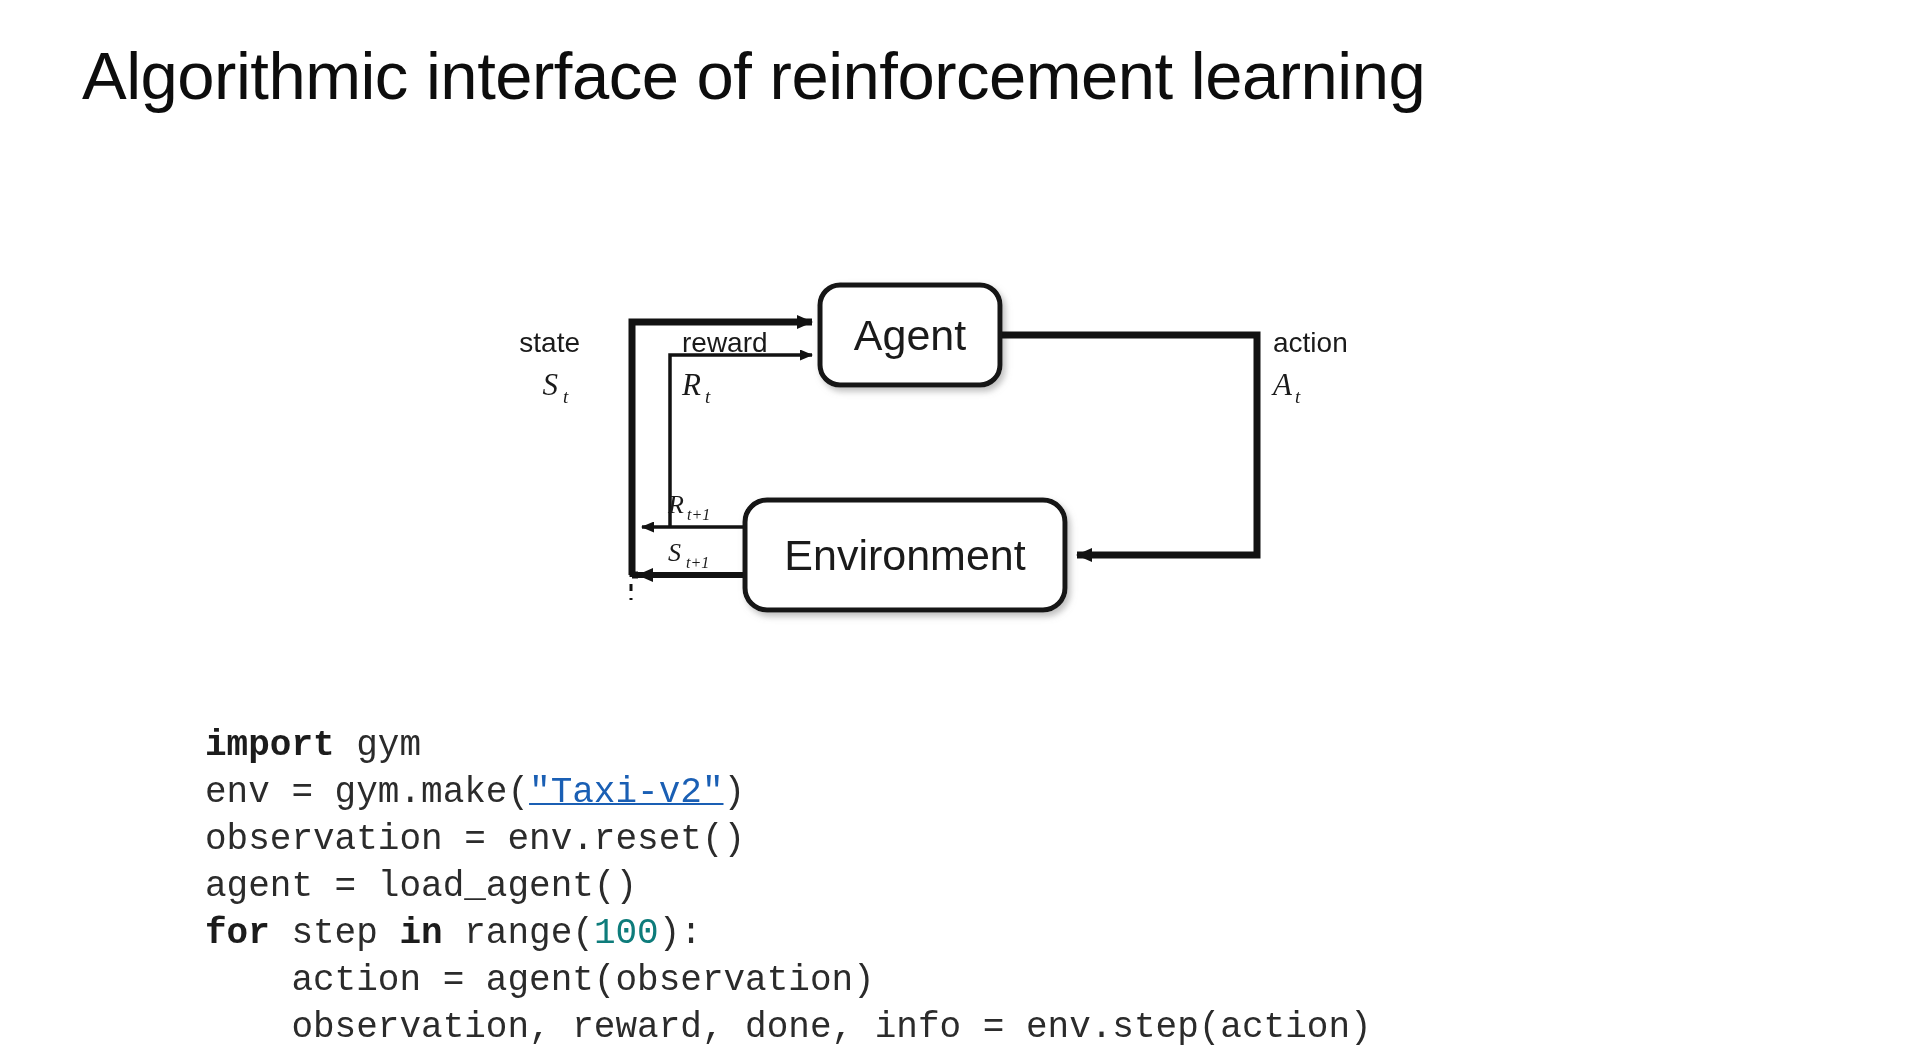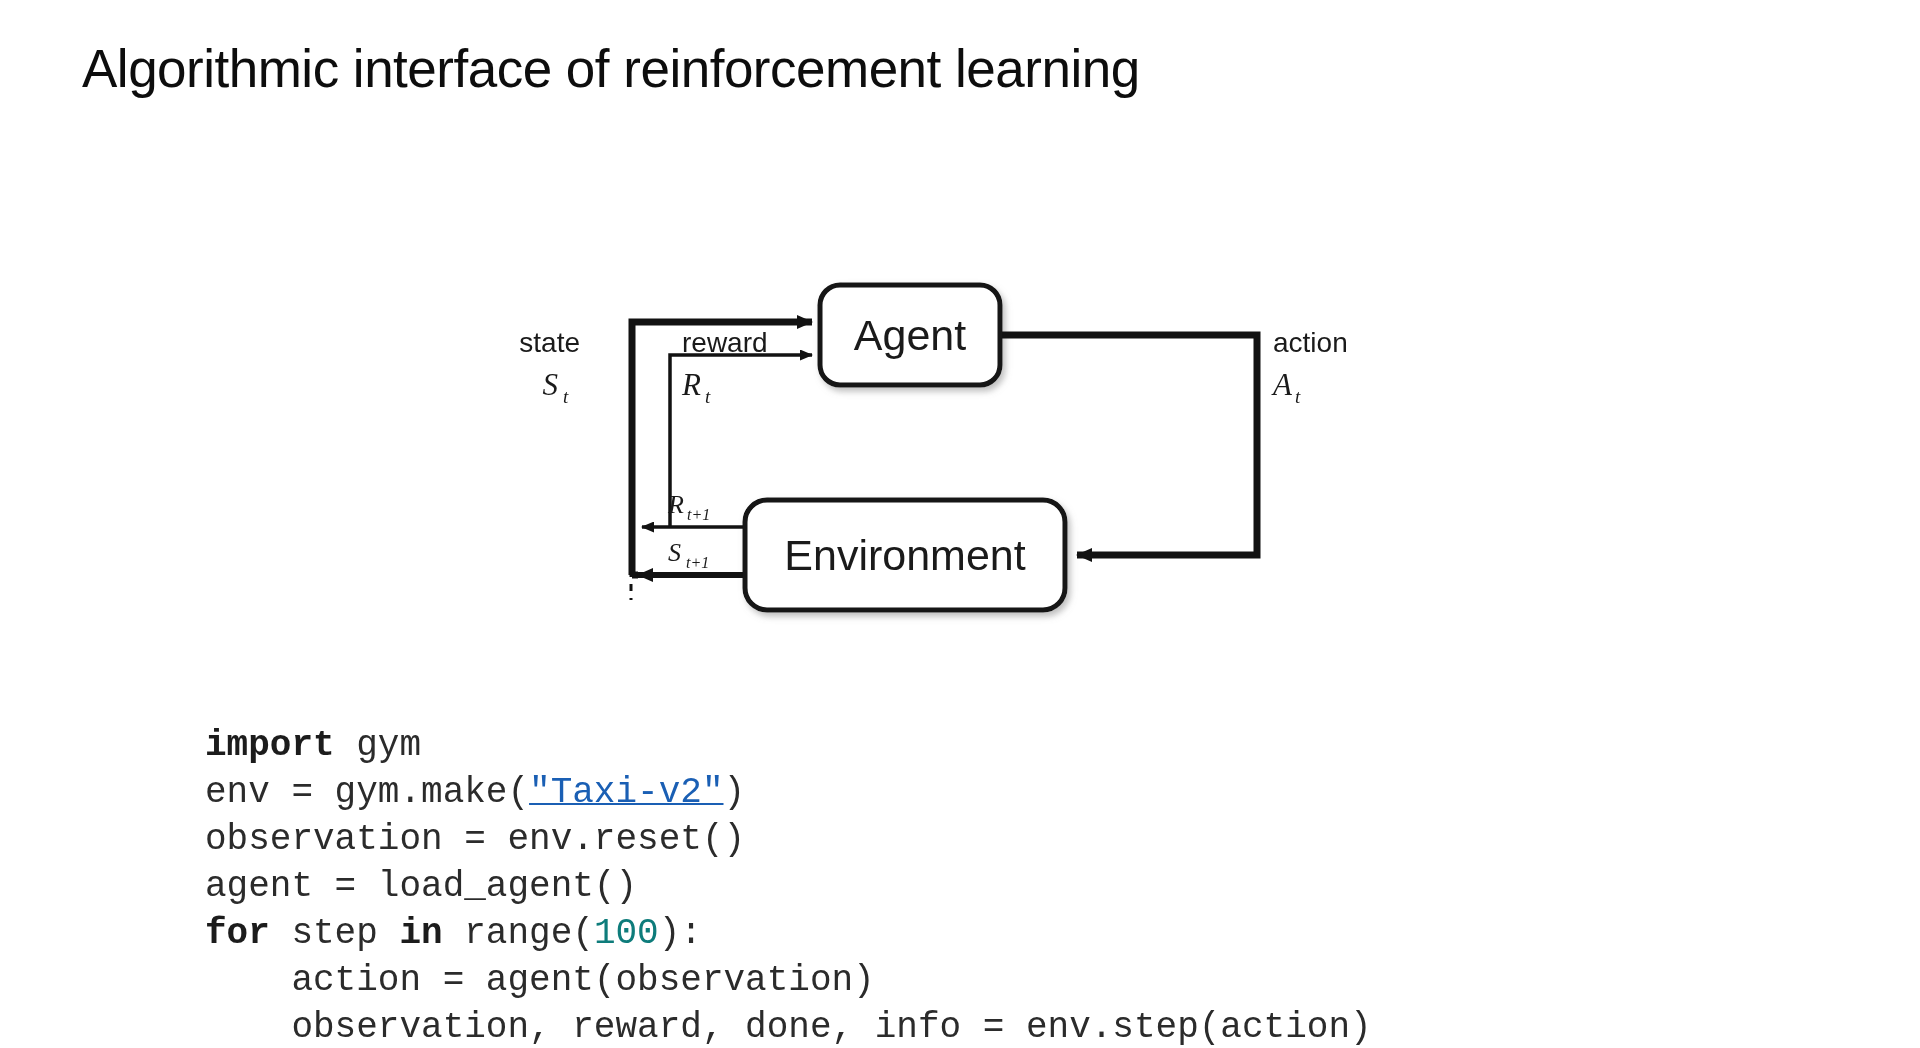--- a/index.html
+++ b/index.html
@@ -16,21 +16,21 @@
     font-family: "Liberation Sans", sans-serif;
   }
 
   
   #slide-title {
     position: absolute;
     left: 82px;
     top: 42px;
     width: 1800px;
     font-family: "Liberation Sans", sans-serif;
-    font-size: 53px;
+    font-size: 67px;
     line-height: 1.0;
     font-weight: 400;
     color: #0d0d0d;
     letter-spacing: -0.5px;
     white-space: nowrap;
   }
 
   
   #diagram {
     position: absolute;

